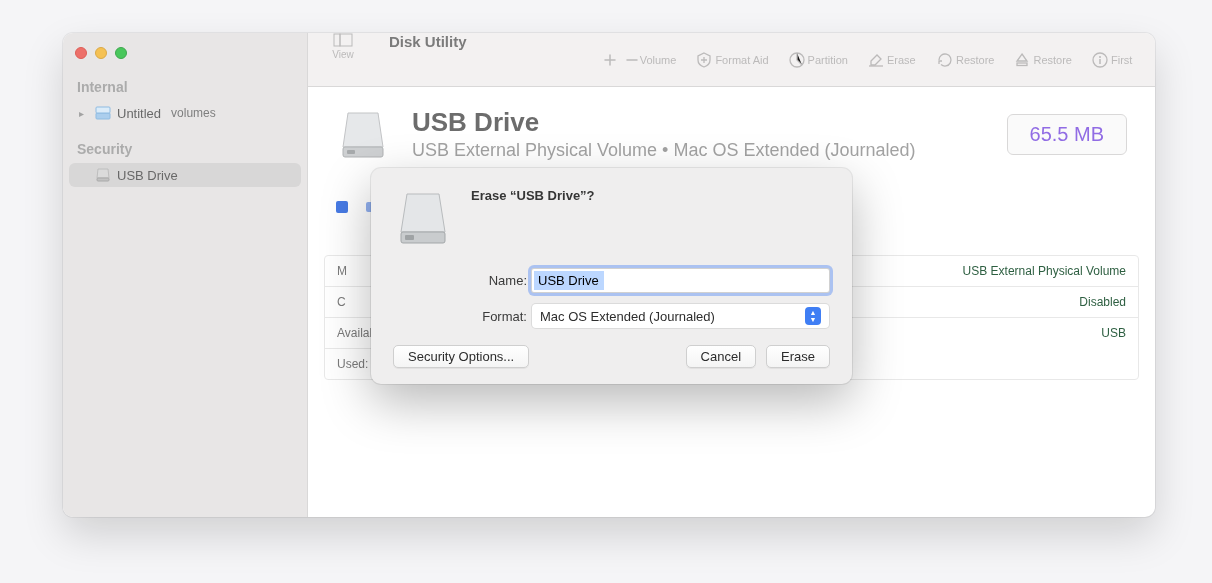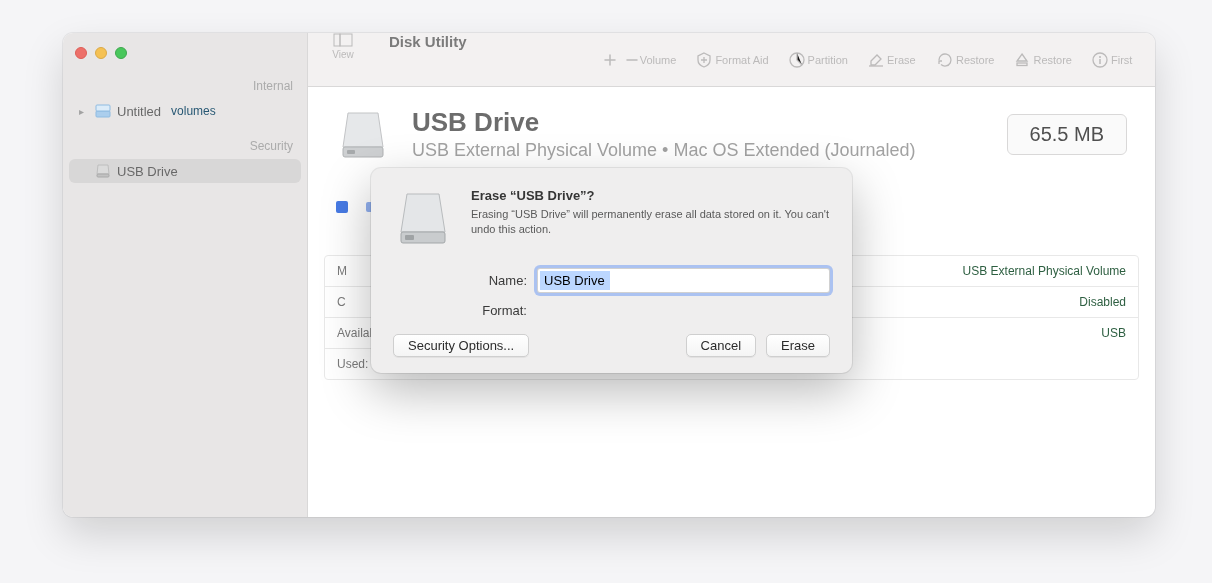--- a/index.html
+++ b/index.html
@@ -56,25 +56,24 @@
     padding: 6px 12px 16px;
   }
   .traffic span {
     width: 12px; height:12px; border-radius:50%;
     display:inline-block;
   }
   .tl-close { background:#fe5f57; border:1px solid #ef4b42; }
   .tl-min   { background:#febb2e; border:1px solid #e0a123; }
   .tl-zoom  { background:#28c940; border:1px solid #20a533; }
   .section-label {
-    font-size: 12px;
+    font-size: 14px;
     color: var(--muted-sidebar);
     padding: 4px 14px;
-    font-weight: 400;
-    text-align: right;
+    font-weight: 700;
   }
   .tree-row {
     display: flex;
     align-items: center;
     gap: 6px;
     padding: 4px 8px 4px 10px;
     font-size: 13px;
     color: #7b7b7b;
     border-radius: 6px;
     margin: 2px 6px;
@@ -87,21 +86,21 @@
   .tree-row .disk-icon {
     color: #7fb7e8;
   }
   .tree-row .ext-icon {
     color: #b2b2b2;
   }
   .tree-row .name {
     color: #5b5b5b;
   }
   .tree-row .sub {
-    color: #0c4a6e;
+    color: #737373;
     font-size: 12px;
     margin-left: 4px;
   }
   .tree-row.selected {
     background: var(--select-blue);
   }
   
   .main {
     flex: 1;
     display: flex;
@@ -167,21 +166,21 @@
     color: #9a9a9a;
     margin-top: 2px;
   }
   .capacity-badge {
     margin-left:auto;
     border: 1px solid var(--border);
     background: var(--badge-bg);
     border-radius: 6px;
     padding: 8px 22px;
     font-size: 20px;
-    color: #404040;
+    color: #8b5cf6;
     font-weight: 400;
   }
   
   .usage {
     margin: 30px 28px 14px;
     display:flex;
     align-items:center;
     gap: 18px;
   }
   .usage-bar {
@@ -240,21 +239,21 @@
   .modal p {
     margin: 0;
     font-size: 11px;
     line-height: 1.35;
     color: #5a5a5a;
   }
   .form {
     margin: 20px 0 16px 72px;
     display:grid;
     grid-template-columns: 62px 1fr;
-    gap: 10px 10px;
+    gap: 10px 4px;
     align-items: center;
   }
   .form label {
     font-size: 13px;
     text-align: right;
     color: #3a3a3a;
   }
   .field-input {
     position: relative;
     border: 1px solid rgba(0,0,0,0.18);
@@ -483,30 +482,36 @@
   <div class="modal-head">
     <div class="drive-icon">
       <svg viewBox="0 0 60 60">
         <path d="M14 6h32l6 38H8z" fill="#e4e6e8" stroke="#b8bbbd"></path>
         <rect x="8" y="44" width="44" height="11" rx="2" fill="#c9ccce" stroke="#a3a7a9"></rect>
         <rect x="12" y="47" width="9" height="5" rx="1" fill="#9fa3a5"></rect>
       </svg>
     </div>
     <div>
       <h3>Erase “USB Drive”?</h3>
-      <p>Erasing “USB Drive” will permanently erase all data stored on it. You can't undo this action.</p>
     </div>
   </div>
 
   <div class="form">
     <label>Name:</label>
     <div class="field-input">
       <input type="text" style="background: linear-gradient(rgb(188, 215, 255), rgb(188, 215, 255)) 0% 0% / 70px 100% no-repeat;" value="USB Drive">
     </div>
     <label>Format:</label>
+    <div class="select">
+      <span>Mac OS Extended (Journaled)</span>
+      <span class="arrows">
+        <span>▲</span>
+          <span>▼</span>
+      </span>
+    </div>
   </div>
 
   <div class="modal-actions">
     <button class="mac-btn">Security Options...</button>
     <span class="spacer"></span>
     <button class="mac-btn">Cancel</button>
     <button class="mac-btn">Erase</button>
   </div>
 </div>
 

